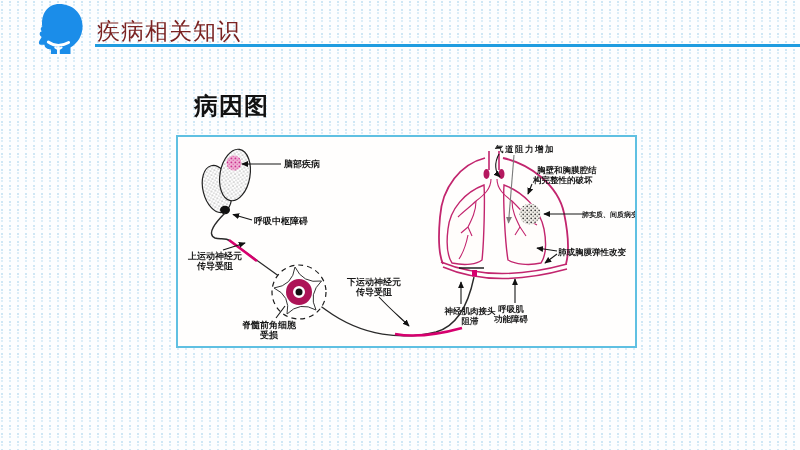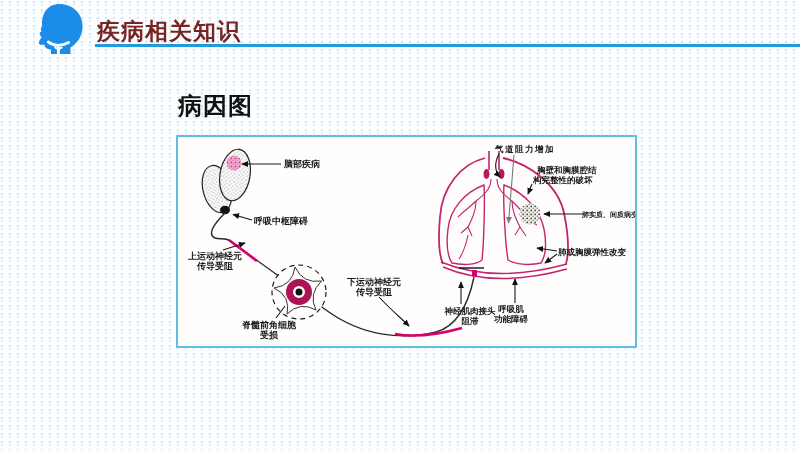--- a/index.html
+++ b/index.html
@@ -8,25 +8,25 @@
     position:relative;width:800px;height:450px;overflow:hidden;
     background-color:#fdfeff;
     background-image:
       radial-gradient(circle at 2px 2px,#cfe7f5 1px,rgba(255,255,255,0) 1.4px),
       radial-gradient(circle at 2px 5px,#ddeef8 1px,rgba(255,255,255,0) 1.4px);
     background-size:8px 8px;
   }
   .hdr-icon{position:absolute;left:29px;top:3px;width:57px;height:52px;}
   .hdr-title{
     position:absolute;left:97px;top:16px;margin:0;
-    font-size:23px;font-weight:bold;color:#7a2323;letter-spacing:1px;
+    font-size:23px;font-weight:normal;color:#7a2323;letter-spacing:1px;
   }
   .hdr-rule{position:absolute;left:95px;right:0;top:44px;height:3px;background:#1f9ce0;}
   .slide-title{
-    position:absolute;left:178px;top:90px;margin:0;
+    position:absolute;left:194px;top:90px;margin:0;
     font-size:24px;font-weight:bold;color:#121212;letter-spacing:1px;text-align:right;
   }
   .diagram-box{
     position:absolute;left:176px;top:135px;width:461px;height:213px;
     box-sizing:border-box;border:2px solid #5fc0e2;background:#fffefd;
   }
   .diagram-box svg{display:block;width:457px;height:209px;}
   svg text{
     font-family:"Liberation Sans",sans-serif;
     font-weight:bold;fill:#151515;

